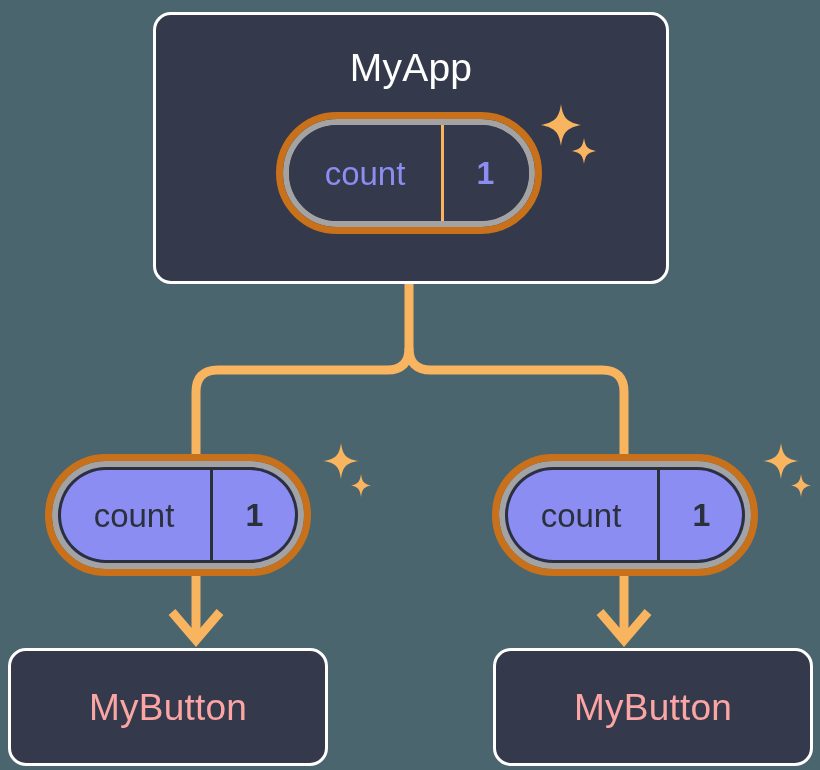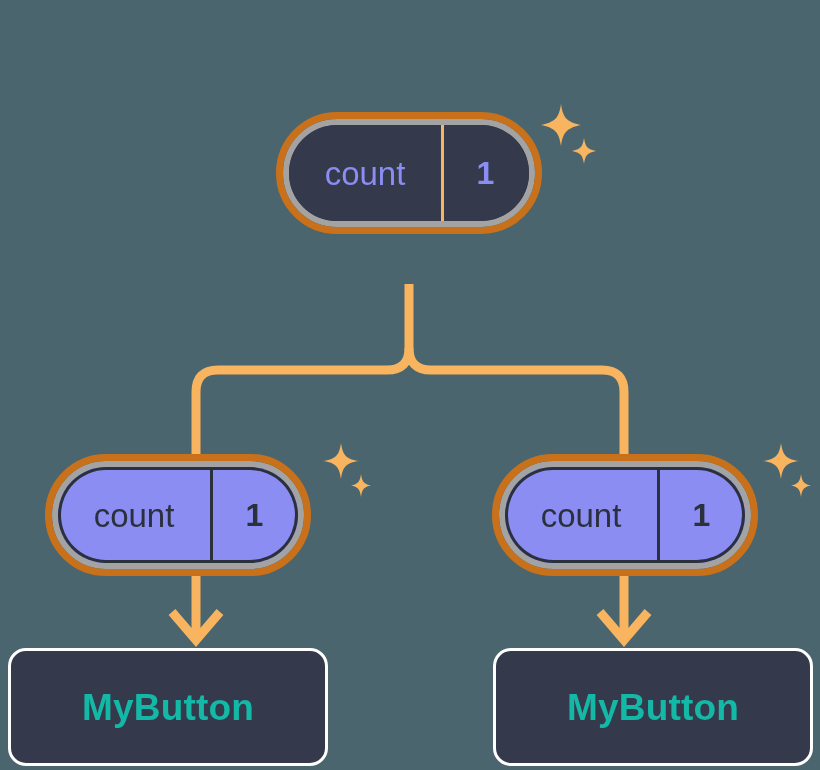--- a/index.html
+++ b/index.html
@@ -64,23 +64,23 @@
     color: #ffffff;
     font-size: 39px;
     font-weight: 400;
     letter-spacing: 0.2px;
     line-height: 1;
   }
   .comp-card.root .comp-title {
     margin-top: 33px;
   }
   .leaf-title {
-    color: #14b8a6;
+    color: #fca5a5;
     font-size: 37px;
-    font-weight: 700;
+    font-weight: 400;
     letter-spacing: 0.2px;
     line-height: 1;
   }
 
   
   .pill {
     position: absolute;
     box-sizing: border-box;
     display: flex;
     align-items: stretch;
@@ -184,20 +184,23 @@
 
     <path d="M 409 348 Q 409 370 431 370 L 602 370 Q 624 370 624 392 L 624 457" fill="none" stroke="#f8b45f" stroke-width="9" stroke-linecap="butt"></path>
 
     <path d="M 196 568 L 196 640" fill="none" stroke="#f8b45f" stroke-width="9" stroke-linecap="butt"></path>
     <path d="M 172 612 L 196 640 L 220 612" fill="none" stroke="#f8b45f" stroke-width="9" stroke-linecap="butt" stroke-linejoin="miter"></path>
 
     <path d="M 624 568 L 624 640" fill="none" stroke="#f8b45f" stroke-width="9" stroke-linecap="butt"></path>
     <path d="M 600 612 L 624 640 L 648 612" fill="none" stroke="#f8b45f" stroke-width="9" stroke-linecap="butt" stroke-linejoin="miter"></path>
   </svg>
 
+  <div class="comp-card root">
+    <div class="comp-title">MyApp</div>
+  </div>
 
   <div class="pill root-pill">
     <div class="pill-inner">
       <div class="pill-cell pill-key">count</div>
       <div class="pill-divider"></div>
       <div class="pill-cell pill-val">1</div>
     </div>
   </div>
 
   <div class="sparkle spark-root">

